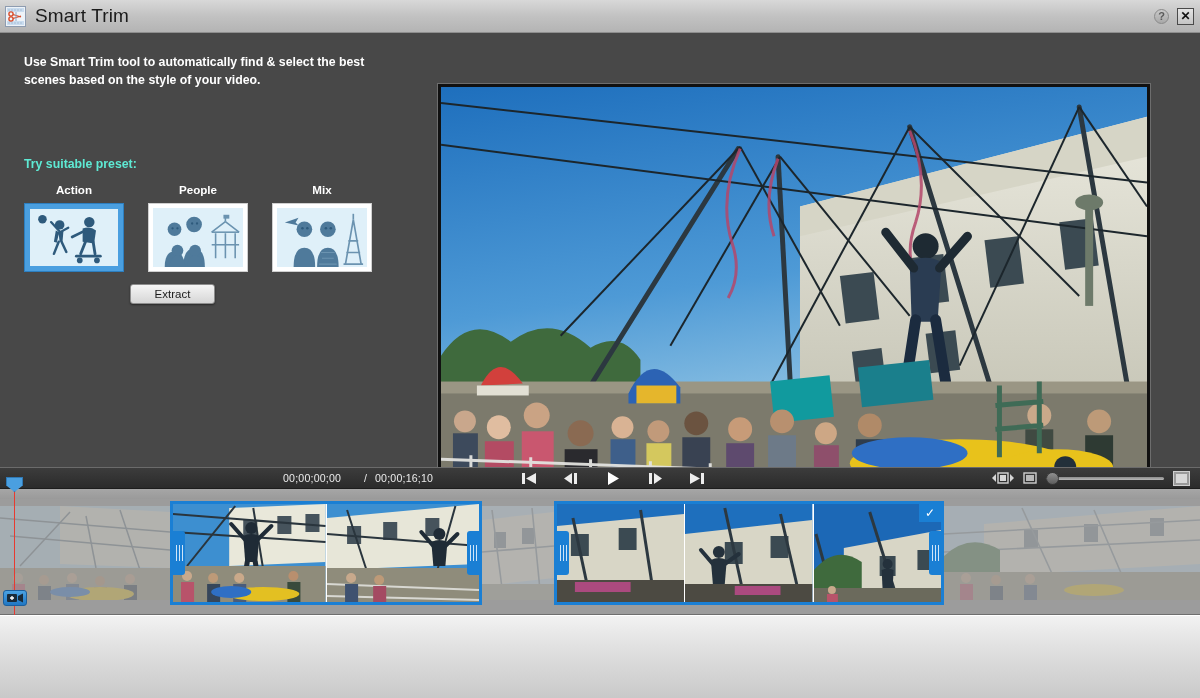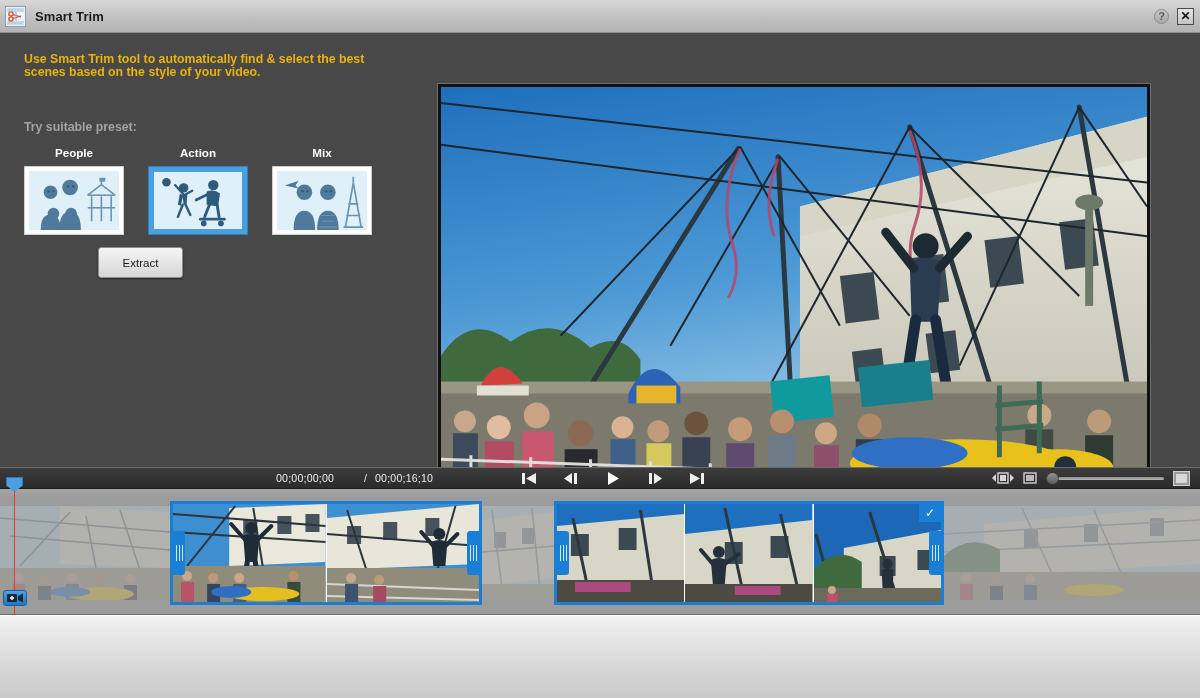--- a/index.html
+++ b/index.html
@@ -27,21 +27,21 @@
   }
   .app-icon {
     width: 21px; height: 21px;
     border: 1px solid #8e9cb0;
     background: #eef2f7;
     position: relative;
     flex: 0 0 21px;
   }
   .app-icon svg { display: block; }
   .title-text {
-    font-size: 13px; font-weight: bold; color: #1b1b1b;
+    font-size: 19px; font-weight: normal; color: #1b1b1b;
     margin-left: 9px; letter-spacing: .1px;
   }
   .tb-btns { margin-left: auto; display: flex; align-items: center; gap: 8px; }
   .tb-help {
     width: 15px; height: 15px; border-radius: 50%;
     background: linear-gradient(to bottom,#c9c9c9,#a8a8a8);
     border: 1px solid #8a8a8a;
     color: #5a5a5a; font-size: 11px; font-weight: bold;
     display: flex; align-items: center; justify-content: center;
     line-height: 1;
@@ -63,28 +63,28 @@
     position: relative;
   }
 
   
   .leftpanel {
     width: 435px; flex: 0 0 435px;
     padding: 20px 24px 0 24px;
     color: #f2f2f2;
   }
   .instr {
-    font-size: 12.3px; line-height: 13px;
-    color: #eab308; font-weight: bold;
+    font-size: 12.3px; line-height: 18px;
+    color: #ffffff; font-weight: bold;
     max-width: 365px;
   }
   .instr.second { margin-top: 20px; }
   .preset-head {
-    margin-top: 41px;
-    font-size: 12.3px; font-weight: bold; color: #a3a3a3;
+    margin-top: 68px;
+    font-size: 12.3px; font-weight: bold; color: #5eead4;
   }
   .presets {
     margin-top: 12px;
     display: flex; gap: 24px;
   }
   .preset { width: 100px; }
   .preset-label {
     text-align: center; font-size: 11.6px; font-weight: bold;
     color: #fff; margin-bottom: 7px;
   }
@@ -124,26 +124,27 @@
     box-shadow: 0 1px 0 #5d5d5d;
   }
   .slider-thumb {
     position: absolute; top: 6px; width: 11px; height: 17px;
     background: linear-gradient(to bottom,#fdfdfd,#d2d2d2);
     border: 1px solid #777;
     border-radius: 2px 2px 4px 4px;
   }
   .extract-row { margin-top: 12px; padding-left: 74px; }
   .extract-btn {
-    width: 85px; height: 31px;
+    width: 85px; height: 20px;
     background: linear-gradient(to bottom,#f5f5f5,#d6d6d6);
     border: 1px solid #8d8d8d; border-radius: 3px;
     font-size: 11.5px; color: #1a1a1a;
     font-family: "Liberation Sans", sans-serif;
     box-shadow: 0 1px 2px rgba(0,0,0,.45);
+    margin-left: 32px;
   }
 
   
   .videopane {
     position: absolute; left: 437px; top: 50px;
     width: 714px; height: 410px;
     background: #111; padding: 3px;
     border: 1px solid #6d6d6d;
   }
   .video-canvas {
@@ -155,21 +156,21 @@
   
   .transport {
     flex: 0 0 22px; height: 22px;
     background: linear-gradient(to bottom,#3c3c3c,#2b2b2b);
     border-top: 1px solid #6b6b6b;
     border-bottom: 1px solid #1d1d1d;
     display: flex; align-items: center;
     position: relative; color: #e6e6e6;
   }
   .tc { font-size: 10.6px; color: #eaeaea; letter-spacing: .2px; }
-  .tc-cur { position: absolute; left: 276px; }
+  .tc-cur { position: absolute; left: 283px; }
   .tc-sep { position: absolute; left: 364px; }
   .tc-tot { position: absolute; left: 375px; }
   .transport-btns {
     position: absolute; left: 520px;
     display: flex; gap: 24px; align-items: center;
   }
   .tbtn {
     width: 18px; height: 14px;
     display: flex; align-items: center; justify-content: center;
   }
@@ -313,20 +314,47 @@
 
   <div class="upper">
 
     <div class="leftpanel">
       <div class="instr">Use Smart Trim tool to automatically find &amp; select the best scenes based on the style of your video.</div>
 
       <div class="preset-head">Try suitable preset:</div>
 
       <div class="presets">
 
+        <div class="preset selected">
+          <div class="preset-label">Action</div>
+          <div class="preset-thumb">
+            <div class="art">
+              <svg width="100%" height="100%" viewBox="0 0 92 61" preserveAspectRatio="none">
+                <rect width="92" height="61" fill="#dff0f9"></rect>
+                <circle cx="13" cy="11" r="4.5" fill="#2e5a7c"></circle>
+                <g fill="#2e5a7c">
+                  <circle cx="31" cy="17" r="5"></circle>
+                  <path d="M27 23 q4 3 8 0 l-1 12 -3 0 -1 -8 -2 9 -3 -1z"></path>
+                  <path d="M31 24 L22 14 M31 25 L40 20" stroke="#2e5a7c" stroke-width="2.4" fill="none" stroke-linecap="round"></path>
+                  <path d="M30 35 L25 48 M33 35 L38 46" stroke="#2e5a7c" stroke-width="2.6" fill="none" stroke-linecap="round"></path>
+                </g>
+                <g fill="#2e5a7c">
+                  <circle cx="62" cy="14" r="5.5"></circle>
+                  <path d="M55 21 q8 -3 14 2 l-2 14 -12 -2z"></path>
+                  <path d="M56 24 L44 30" stroke="#2e5a7c" stroke-width="2.8" fill="none" stroke-linecap="round"></path>
+                  <path d="M58 35 L53 48 M66 35 L68 48" stroke="#2e5a7c" stroke-width="3" fill="none" stroke-linecap="round"></path>
+                </g>
+                <rect x="47" y="49" width="28" height="3" rx="1.5" fill="#2e5a7c"></rect>
+                <circle cx="52" cy="55" r="3" fill="#2e5a7c"></circle>
+                <circle cx="70" cy="55" r="3" fill="#2e5a7c"></circle>
+              </svg>
+            </div>
+          </div>
+        </div>
+
         <div class="preset">
           <div class="preset-label">People</div>
           <div class="preset-thumb">
             <div class="art">
               <svg width="100%" height="100%" viewBox="0 0 92 61" preserveAspectRatio="none">
                 <rect width="92" height="61" fill="#dff0f9"></rect>
                 <g fill="#4f7a9b">
                   <circle cx="22" cy="22" r="7"></circle>
                     <path d="M12 61 q0-16 10-16 q10 0 10 16z"></path>
                   <circle cx="42" cy="17" r="8"></circle>
@@ -343,47 +371,20 @@
                     <circle cx="45" cy="16" r="1.2"></circle>
                 </g>
                 <g stroke="#6b93b0" stroke-width="1.6" fill="none">
                   <path d="M60 25 L88 25"></path>
                     <path d="M74 14 L60 25 M74 14 L88 25"></path>
                   <path d="M74 10 L74 14"></path>
                   <path d="M64 26 L64 52 M84 26 L84 52 M74 26 L74 52"></path>
                   <path d="M60 38 L88 38"></path>
                 </g>
                 <rect x="72" y="7" width="6" height="4" fill="#6b93b0"></rect>
-              </svg>
-            </div>
-          </div>
-        </div>
-
-        <div class="preset selected">
-          <div class="preset-label">Action</div>
-          <div class="preset-thumb">
-            <div class="art">
-              <svg width="100%" height="100%" viewBox="0 0 92 61" preserveAspectRatio="none">
-                <rect width="92" height="61" fill="#dff0f9"></rect>
-                <circle cx="13" cy="11" r="4.5" fill="#2e5a7c"></circle>
-                <g fill="#2e5a7c">
-                  <circle cx="31" cy="17" r="5"></circle>
-                  <path d="M27 23 q4 3 8 0 l-1 12 -3 0 -1 -8 -2 9 -3 -1z"></path>
-                  <path d="M31 24 L22 14 M31 25 L40 20" stroke="#2e5a7c" stroke-width="2.4" fill="none" stroke-linecap="round"></path>
-                  <path d="M30 35 L25 48 M33 35 L38 46" stroke="#2e5a7c" stroke-width="2.6" fill="none" stroke-linecap="round"></path>
-                </g>
-                <g fill="#2e5a7c">
-                  <circle cx="62" cy="14" r="5.5"></circle>
-                  <path d="M55 21 q8 -3 14 2 l-2 14 -12 -2z"></path>
-                  <path d="M56 24 L44 30" stroke="#2e5a7c" stroke-width="2.8" fill="none" stroke-linecap="round"></path>
-                  <path d="M58 35 L53 48 M66 35 L68 48" stroke="#2e5a7c" stroke-width="3" fill="none" stroke-linecap="round"></path>
-                </g>
-                <rect x="47" y="49" width="28" height="3" rx="1.5" fill="#2e5a7c"></rect>
-                <circle cx="52" cy="55" r="3" fill="#2e5a7c"></circle>
-                <circle cx="70" cy="55" r="3" fill="#2e5a7c"></circle>
               </svg>
             </div>
           </div>
         </div>
 
         <div class="preset">
           <div class="preset-label">Mix</div>
           <div class="preset-thumb">
             <div class="art">
               <svg width="100%" height="100%" viewBox="0 0 92 61" preserveAspectRatio="none">

